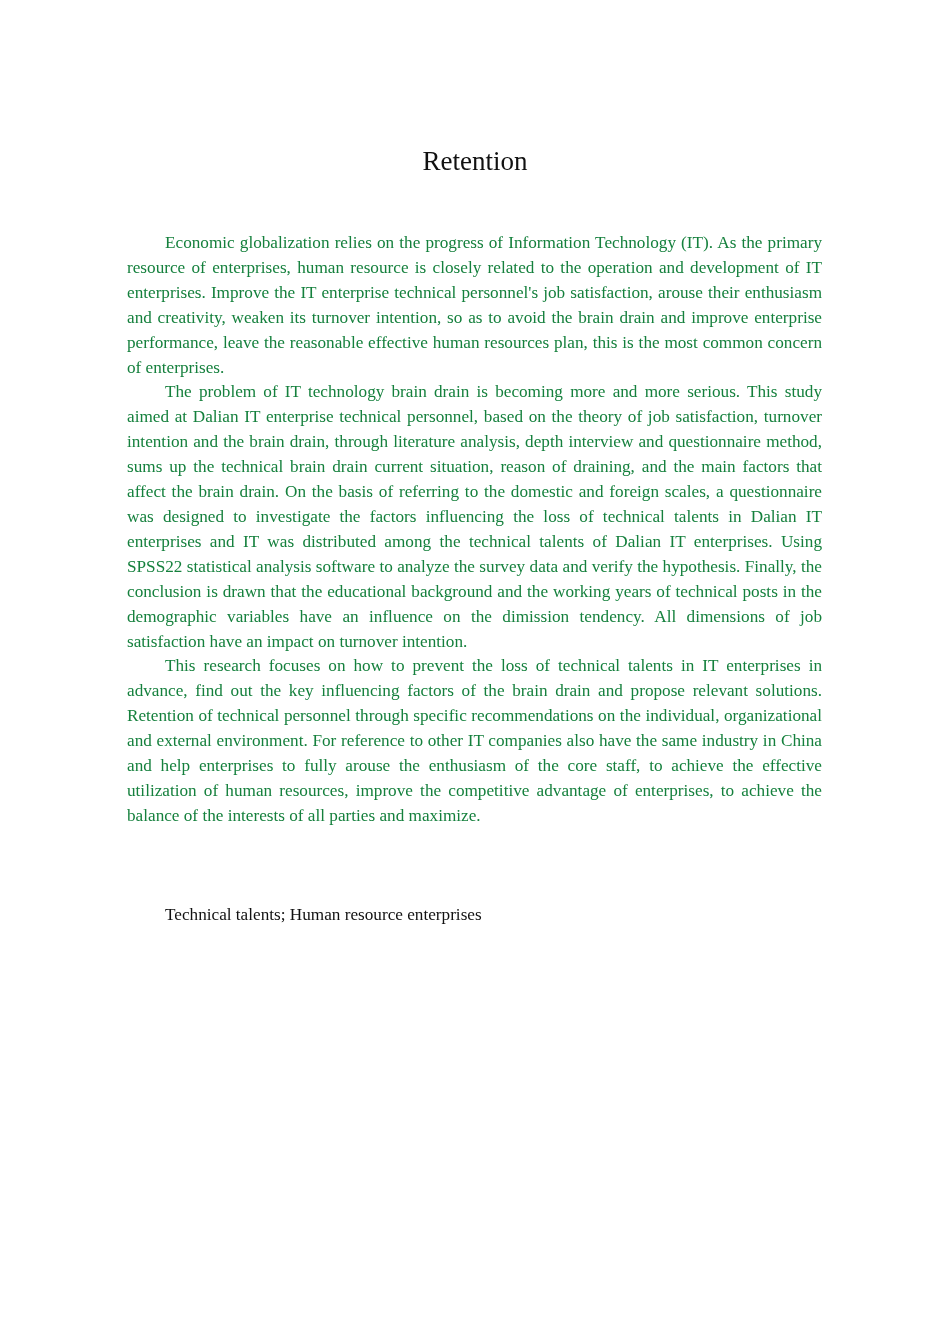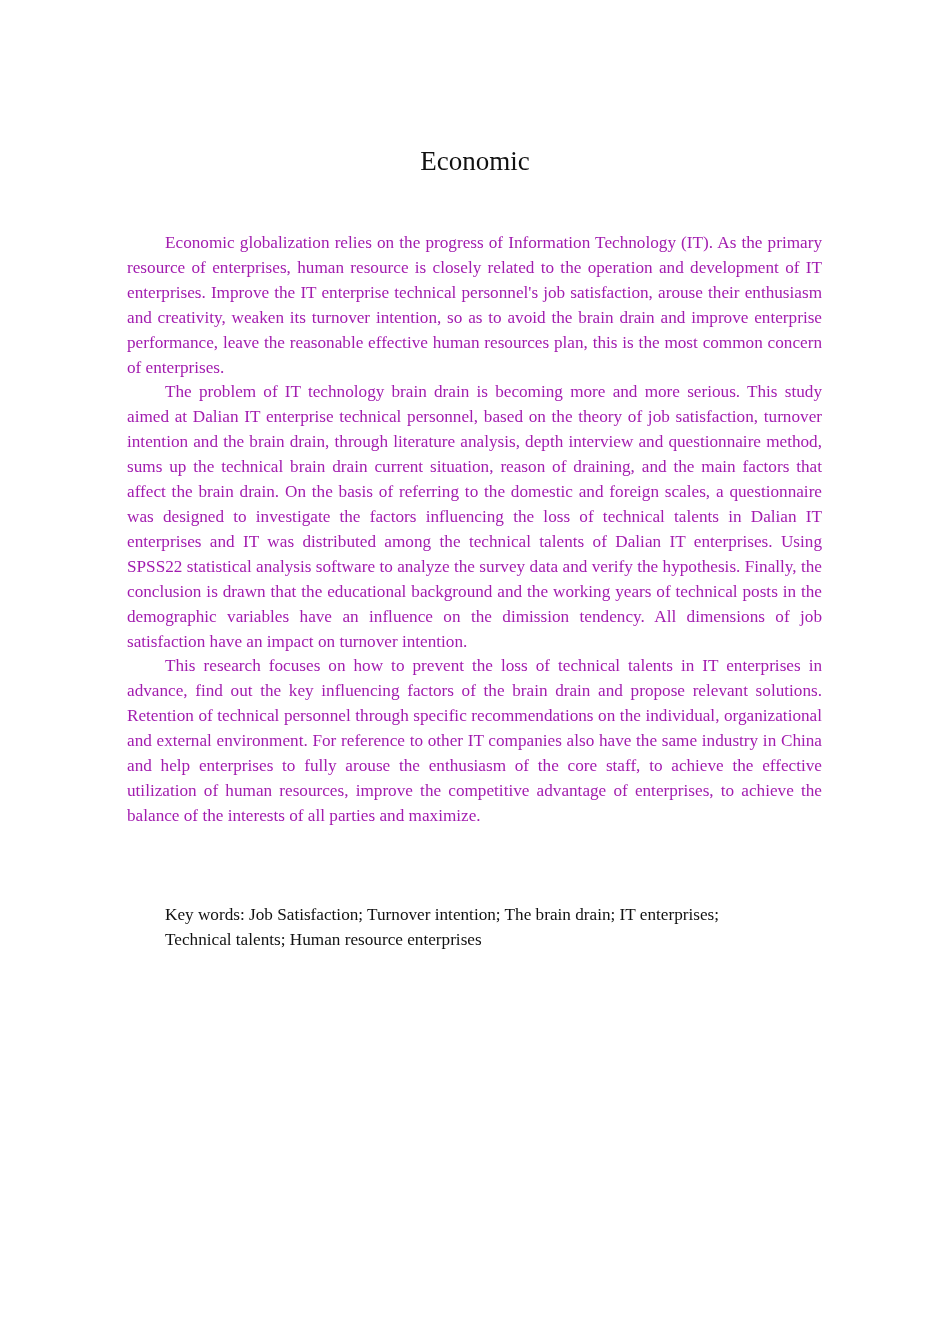--- a/index.html
+++ b/index.html
@@ -4,37 +4,36 @@
   <style>
     html, body { margin: 0; padding: 0; background: #ffffff; }
     body { width: 950px; height: 1344px; position: relative; overflow: hidden; }
     .page { position: absolute; left: 0; top: 0; width: 950px; height: 1344px; background: #fff; }
     .title {
       position: absolute; left: 0; top: 143px; width: 950px; text-align: center;
       font-family: "Liberation Serif", serif; font-size: 27px; color: #111; line-height: 36px;
     }
     .body {
       position: absolute; left: 127px; top: 231px; width: 695px;
-      font-family: "Liberation Serif", serif; font-size: 17.2px; color: #a21caf;
+      font-family: "Liberation Serif", serif; font-size: 17.2px; color: #15803d;
       line-height: 24.9px; text-align: justify;
     }
     .para { margin: 0; text-indent: 38px; }
     .keywords {
       position: absolute; left: 165px; top: 903px; width: 660px;
       font-family: "Liberation Serif", serif; font-size: 17.2px; color: #111; line-height: 24.9px;
     }
     .keywords p { margin: 0; }
   </style>
 </head>
 <body>
 
 <div class="page">
-  <div class="title">Economic</div>
+  <div class="title">Retention</div>
   <div class="body">
     <p class="para">Economic globalization relies on the progress of Information Technology (IT). As the primary resource of enterprises, human resource is closely related to the operation and development of IT enterprises. Improve the IT enterprise technical personnel's job satisfaction, arouse their enthusiasm and creativity, weaken its turnover intention, so as to avoid the brain drain and improve enterprise performance, leave the reasonable effective human resources plan, this is the most common concern of enterprises.</p>
     <p class="para">The problem of IT technology brain drain is becoming more and more serious. This study aimed at Dalian IT enterprise technical personnel, based on the theory of job satisfaction, turnover intention and the brain drain, through literature analysis, depth interview and questionnaire method, sums up the technical brain drain current situation, reason of draining, and the main factors that affect the brain drain. On the basis of referring to the domestic  and  foreign  scales,  a  questionnaire  was  designed  to investigate  the  factors influencing the loss of technical talents in Dalian IT enterprises and IT was distributed among the technical talents of Dalian IT enterprises. Using SPSS22 statistical analysis software to analyze the survey data and verify the hypothesis. Finally, the conclusion is drawn that the educational background and the working years of technical posts in the demographic variables have an influence on the dimission tendency. All dimensions of job satisfaction have an impact on turnover intention.</p>
     <p class="para">This research focuses on how to prevent the loss of technical talents in IT enterprises in advance, find out the key influencing factors of the brain drain and propose relevant solutions. Retention of technical personnel through specific recommendations on the individual, organizational and external environment. For reference to other IT companies also have the same industry in China and help enterprises to fully arouse the enthusiasm of the core staff, to achieve the effective utilization of human resources, improve the competitive advantage of enterprises, to achieve the balance of the interests of all parties and maximize.</p>
   </div>
   <div class="keywords">
-    <p>Key words: Job Satisfaction; Turnover intention; The brain drain; IT enterprises;</p>
     <p>Technical talents; Human resource enterprises</p>
   </div>
 </div>
 
 </body></html>

